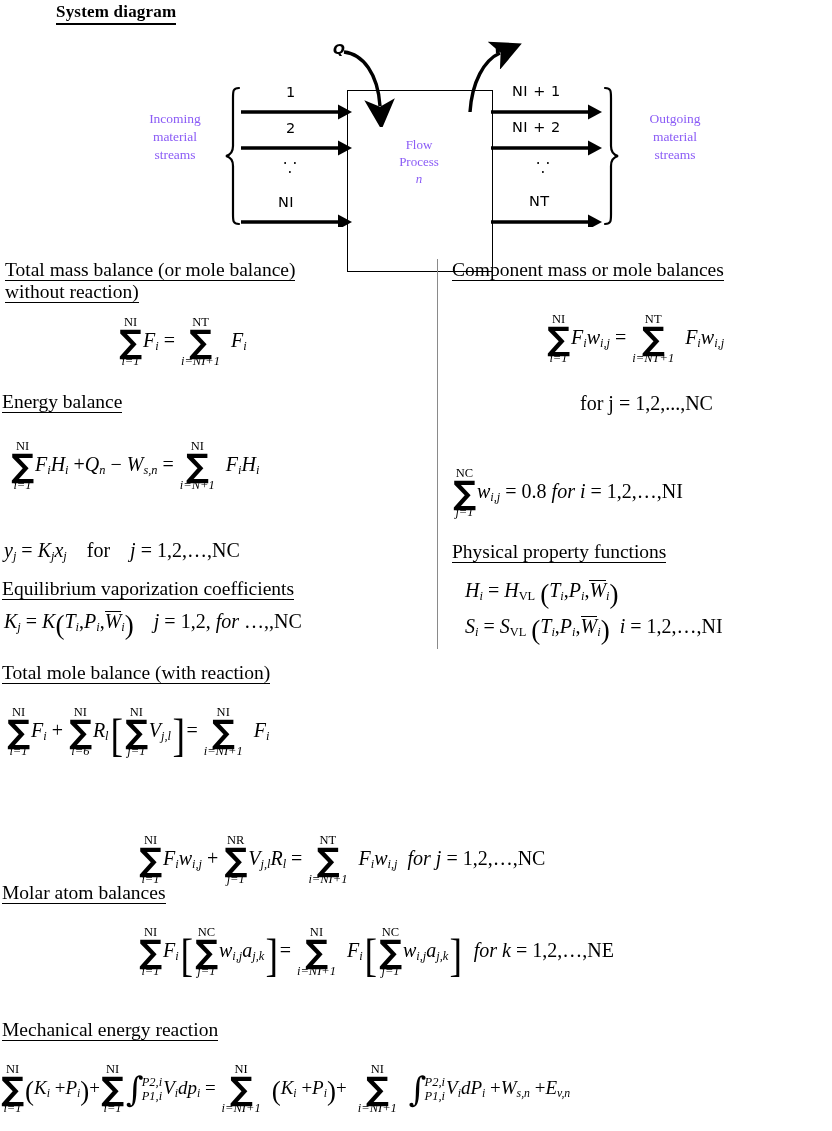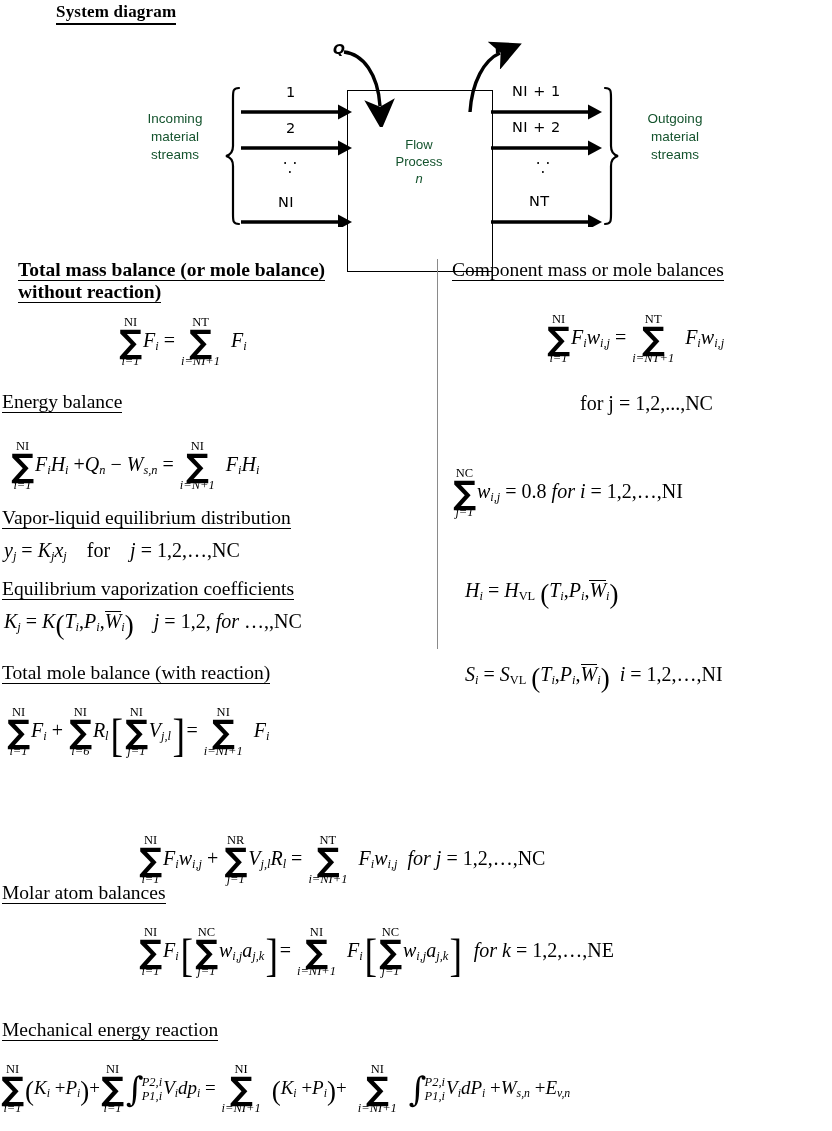--- a/index.html
+++ b/index.html
@@ -125,26 +125,26 @@
 
   
   .diagram { position: absolute; }
   .dbox {
     position: absolute;
     border: 1.6px solid #000;
     background: #fff;
   }
   .dlabel {
     position: absolute;
-    font-family: Liberation Sans, sans-serif;
+    font-family: Liberation Serif, serif;
     font-size: 13px;
     text-align: center;
     line-height: 1.32;
     white-space: nowrap;
-    color: #14532d;
+    color: #8b5cf6;
   }
   .dlabel.small { font-size: 13.5px; }
   .stream-num {
     position: absolute;
     font-family: "DejaVu Sans", sans-serif;
     font-size: 14.5px;
     letter-spacing: .5px;
     white-space: nowrap;
   }
   .qw {
@@ -246,21 +246,21 @@
 
     <div class="dlabel small" style="left:610px; top:78px; width:130px; text-align:center;">
       <span>Outgoing</span><br>
       <span>material</span><br>
       <span>streams</span>
     </div>
   </div>
 
   <div class="divider" style="left:437px; top:259px; height:390px;"></div>
 
-  <div class="sec-head wrap2" style="left:18px; top:259px; width:430px;font-weight:bold;">
+  <div class="sec-head wrap2" style="left:5px; top:259px; width:430px;">
     <span>Total mass balance (or mole balance)</span><br>
     <span> without reaction)</span>
   </div>
 
   <div class="eq" style="left:118px; top:316px;">
     <span class="sum">
       <span class="lim">NI</span>
       <span class="big">∑</span>
       <span class="lim bot">i=1</span>
     </span><span class="it">F</span><sub>i</sub> =
@@ -279,21 +279,20 @@
       <span class="big">∑</span>
       <span class="lim bot">i=1</span>
     </span><span class="it">F</span><sub>i</sub><span class="it">H</span><sub>i</sub> +<span class="it">Q</span><sub>n</sub> − <span class="it">W</span><sub>s,n</sub> =
     <span class="sum">
       <span class="lim">NI</span>
       <span class="big">∑</span>
       <span class="lim bot">i=N+1</span>
     </span><span class="sp"></span><span class="it">F</span><sub>i</sub><span class="it">H</span><sub>i</sub>
   </div>
 
-  <div class="sec-head" style="left:2px; top:507px;">Vapor-liquid equilibrium distribution</div>
 
   <div class="eq" style="left:4px; top:540px;">
     <span class="it">y</span><sub>j</sub> = <span class="it">K</span><sub>j</sub><span class="it">x</span><sub>j</sub><span class="sp-l"></span><span class="up">for</span><span class="sp-l"></span><span class="it">j</span> = <span class="up">1,2,…,NC</span>
   </div>
 
   <div class="sec-head" style="left:2px; top:578px;">Equilibrium vaporization coefficients</div>
 
   <div class="eq" style="left:4px; top:611px;">
     <span class="it">K</span><sub>j</sub> = <span class="it">K</span><span class="paren">(</span><span class="it">T</span><sub>i</sub>,<span class="it">P</span><sub>i</sub>,<span class="ovl"><span class="it">W</span></span><sub>i</sub><span class="paren">)</span><span class="sp-l"></span><span class="it">j</span> = 1,2, <span class="it">for</span> …,,<span class="up">NC</span>
   </div>
@@ -418,22 +417,23 @@
 
 
   <div class="eq" style="left:452px; top:467px;">
     <span class="sum">
       <span class="lim">NC</span>
       <span class="big">∑</span>
       <span class="lim bot">j=1</span>
     </span><span class="it">w</span><sub>i,j</sub> = <span class="up">0.8</span> <span class="it">for</span> <span class="it">i</span> = <span class="up">1,2,…,NI</span>
   </div>
 
+  <div class="sec-head" style="left:452px; top:541px;">Physical property functions</div>
 
   <div class="eq" style="left:465px; top:580px;">
     <span class="it">H</span><sub>i</sub> = <span class="it">H</span><sub class="r">VL</sub> <span class="paren">(</span><span class="it">T</span><sub>i</sub>,<span class="it">P</span><sub>i</sub>,<span class="ovl"><span class="it">W</span></span><sub>i</sub><span class="paren">)</span>
   </div>
 
-  <div class="eq" style="left:465px; top:616px;margin-top:48px;">
+  <div class="eq" style="left:465px; top:616px;">
     <span class="it">S</span><sub>i</sub> = <span class="it">S</span><sub class="r">VL</sub> <span class="paren">(</span><span class="it">T</span><sub>i</sub>,<span class="it">P</span><sub>i</sub>,<span class="ovl"><span class="it">W</span></span><sub>i</sub><span class="paren">)</span><span class="sp"></span><span class="it">i</span> = <span class="up">1,2,…,NI</span>
   </div>
 
 </div>
 
 </body></html>

